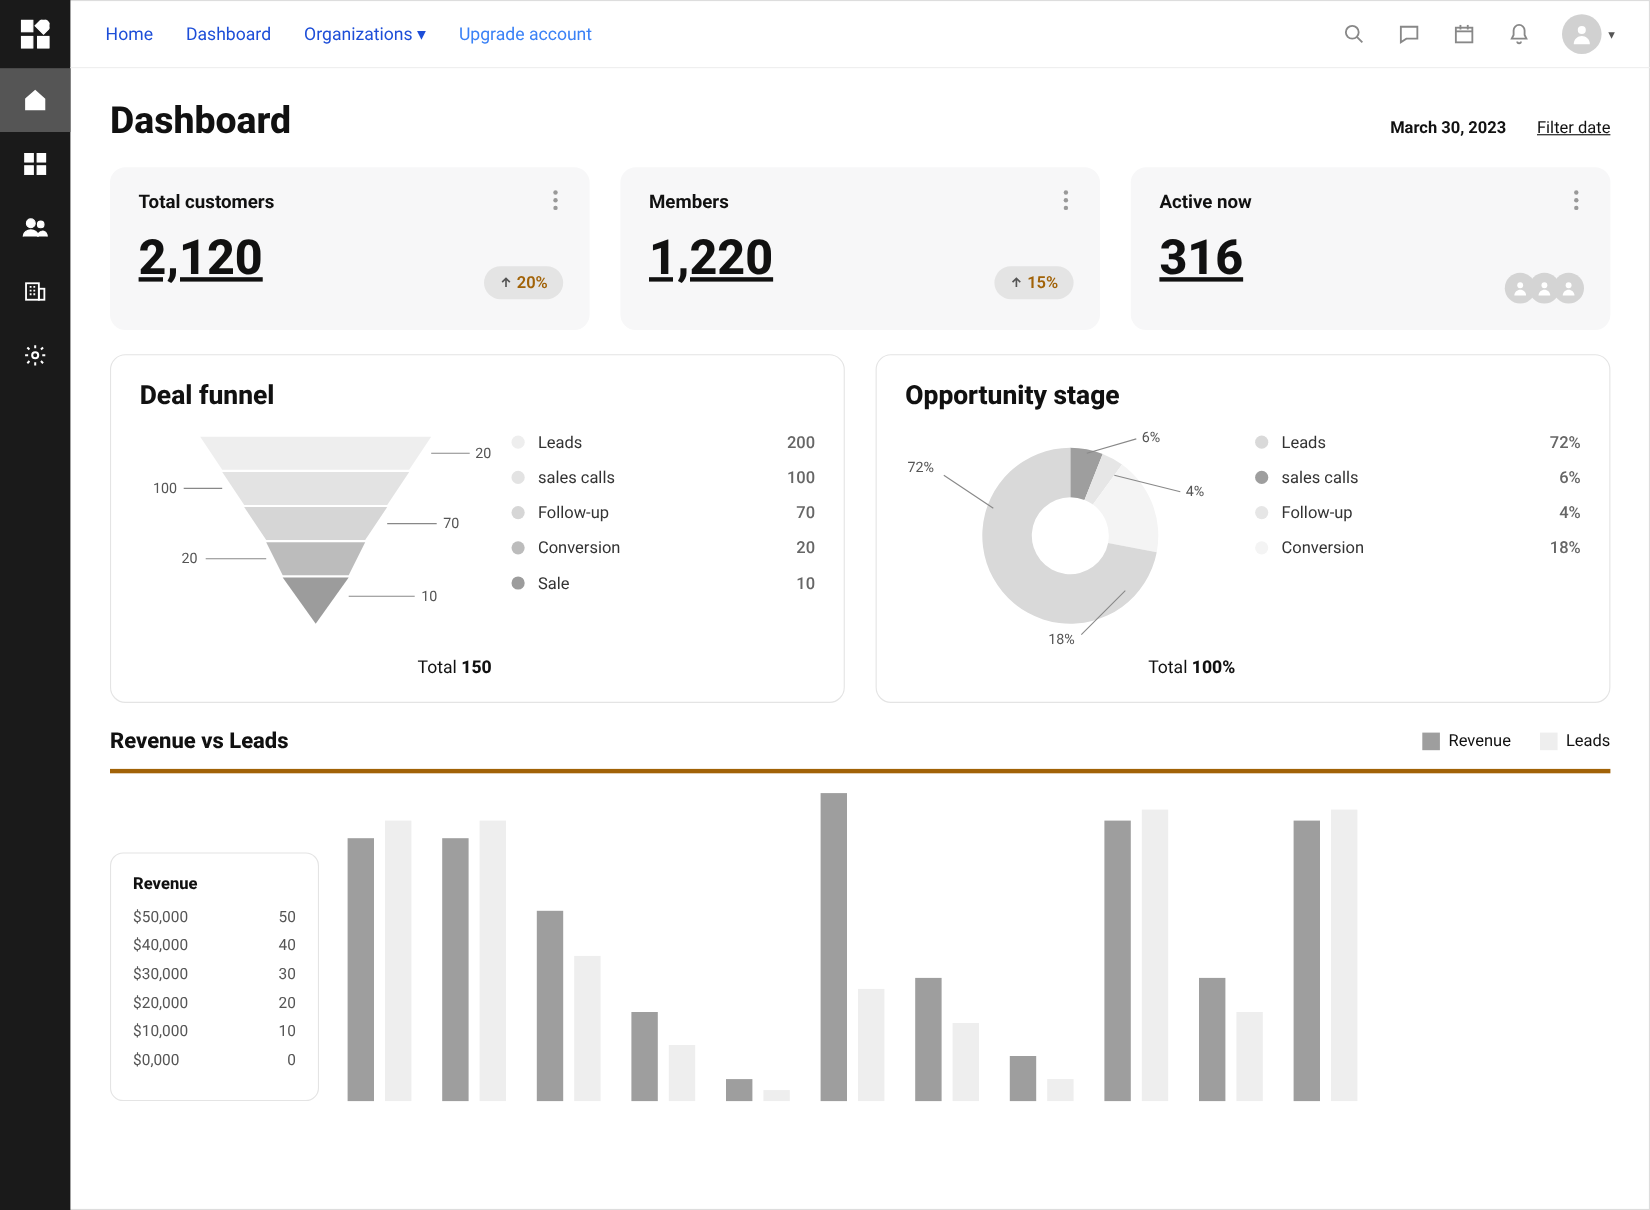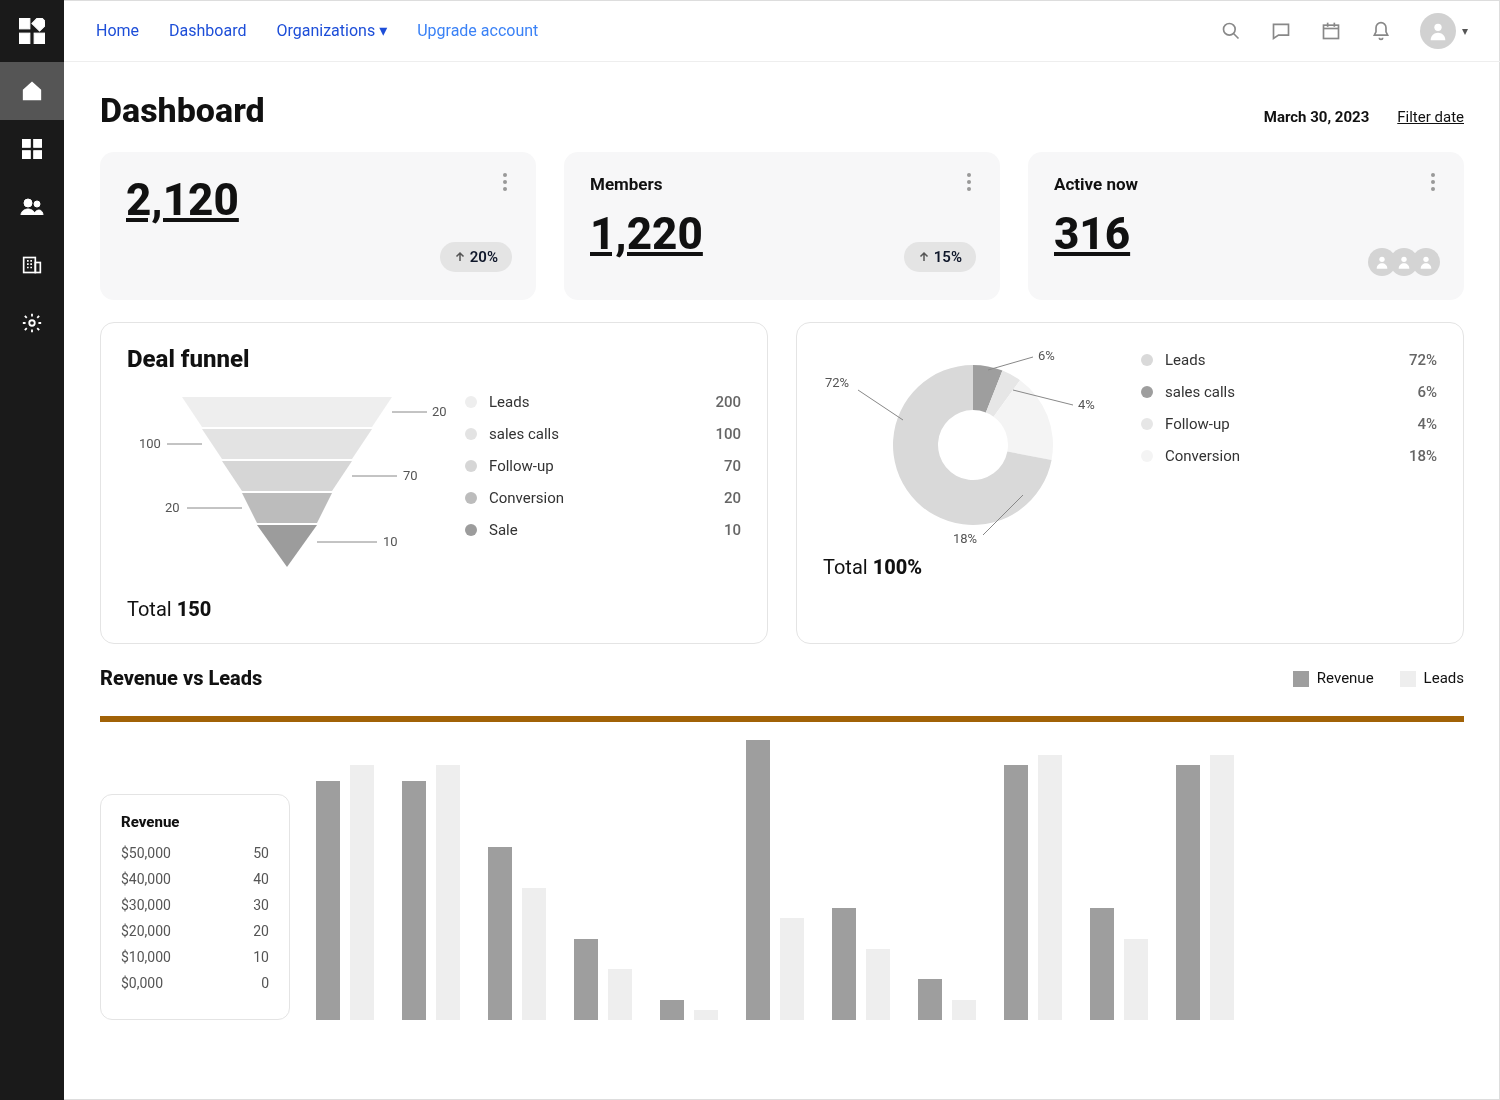--- a/index.html
+++ b/index.html
@@ -31,41 +31,41 @@
   .page-header .date { font-size:15px; font-weight:700; margin-right:28px;text-align:center; }
   .page-header .filter { font-size:15px; text-decoration:underline; cursor:pointer; }
 
   
   .stat-row { display:flex; gap:28px; margin-bottom:22px; }
   .stat-card { flex:1; background:#f7f7f8; border-radius:14px; padding:22px 26px 26px; position:relative; min-height:148px; }
   .stat-card h3 { font-size:17px; font-weight:700; margin-bottom:14px; }
   .stat-card .value { font-size:44px; font-weight:800;text-decoration:underline; }
   .stat-card .more { position:absolute; top:20px; right:22px; width:18px; height:20px; cursor:pointer; display:flex; flex-direction:column; align-items:center; justify-content:center; gap:3px; }
   .stat-card .more span { width:4px; height:4px; border-radius:50%; background:#999; display:block; }
-  .stat-card .delta { position:absolute; right:24px; bottom:28px; background:#e4e4e4; border-radius:20px; padding:6px 14px; font-size:15px; font-weight:600; color:#0f172a; display:flex; align-items:center; gap:4px; }
+  .stat-card .delta { position:absolute; right:24px; bottom:28px; background:#e4e4e4; border-radius:20px; padding:6px 14px; font-size:15px; font-weight:600; color:#a16207; display:flex; align-items:center; gap:4px; }
   .stat-card .avatars { position:absolute; right:24px; bottom:24px; display:flex; }
   .stat-card .avatars .a { width:28px; height:28px; border-radius:50%; background:#d4d4d4; margin-left:-6px; display:flex; align-items:center; justify-content:center; }
 
   
   .panel-row { display:flex; gap:28px; margin-bottom:22px; }
   .panel { flex:1; border:1px solid #e4e4e4; border-radius:14px; padding:22px 26px; }
   .panel h3 { font-size:24px; font-weight:800; margin-bottom:14px; }
   .panel-body { display:flex; gap:18px; align-items:flex-start; }
   .funnel-svg, .donut-svg { flex:0 0 auto; }
-  .chart-total { text-align:left; font-size:20px; margin-top:6px; }
+  .chart-total { text-align:right; font-size:16px; margin-top:6px; }
   .chart-total b { font-weight:800; }
 
   .legend-table { flex:1; display:flex; flex-direction:column; gap:14px; padding-top:6px; }
   .legend-row { display:flex; align-items:center; font-size:15px; }
   .legend-row .dot { width:12px; height:12px; border-radius:50%; margin-right:12px; flex:0 0 auto; }
   .legend-row .lbl { flex:1; color:#333; }
   .legend-row .val { color:#666; font-weight:500; min-width:44px; text-align:right; }
 
   
-  .rev-header { display:flex; align-items:center; border-bottom:6px solid #a16207; padding-bottom:26px; margin-bottom:18px; }
+  .rev-header { display:flex; align-items:center; border-bottom:4px solid #a16207; padding-bottom:14px; margin-bottom:18px; }
   .rev-header h3 { font-size:20px; font-weight:800; }
   .rev-header .spacer { flex:1; }
   .rev-legend { display:flex; gap:26px; font-size:15px; align-items:center; }
   .rev-legend .sw { width:16px; height:16px; display:inline-block; margin-right:8px; vertical-align:middle; }
 
   .rev-body { display:flex; gap:26px; align-items:flex-end; }
   .rev-card { border:1px solid #e4e4e4; border-radius:12px; padding:18px 20px; width:190px; }
   .rev-card h4 { font-size:15px; font-weight:800; margin-bottom:14px; }
   .rev-card .row { display:flex; justify-content:space-between; font-size:14px; color:#555; margin-bottom:10px; }
 
@@ -177,20 +177,21 @@
 
   <div class="page-header">
     <h1>Dashboard</h1>
     <div class="spacer"></div>
     <div class="date">March 30, 2023</div>
     <div class="filter">Filter date</div>
   </div>
 
   <div class="stat-row">
     <div class="stat-card">
+      <h3>Total customers</h3>
       <div class="value">2,120</div>
       <div class="more">
           <span></span>
           <span></span>
           <span></span>
         </div>
       <div class="delta">
         <svg width="12" height="12" viewBox="0 0 24 24" fill="none" stroke="#555" stroke-width="3">
             <path d="M12 20V4M5 11l7-7 7 7"></path>
           </svg>
@@ -294,20 +295,21 @@
           <div class="legend-row">
               <span class="dot" style="background:#9c9c9c"></span>
               <span class="lbl">Sale</span>
               <span class="val">10</span>
             </div>
         </div>
       </div>
     </div>
 
     <div class="panel">
+      <h3>Opportunity stage</h3>
       <div class="panel-body">
         <div>
           <svg class="donut-svg" width="300" height="200" viewBox="0 0 300 200">
             <g transform="translate(150 100)">
 
               <path d="M0 -80 A80 80 0 0 1 29.45 -74.38 L12.88 -32.54 A35 35 0 0 0 0 -35 Z" fill="#9e9e9e"></path>
 
               <path d="M29.45 -74.38 A80 80 0 0 1 47.02 -64.72 L20.57 -28.32 A35 35 0 0 0 12.88 -32.54 Z" fill="#e6e6e6"></path>
 
               <path d="M47.02 -64.72 A80 80 0 0 1 78.58 14.99 L34.38 6.56 A35 35 0 0 0 20.57 -28.32 Z" fill="#f4f4f4"></path>

